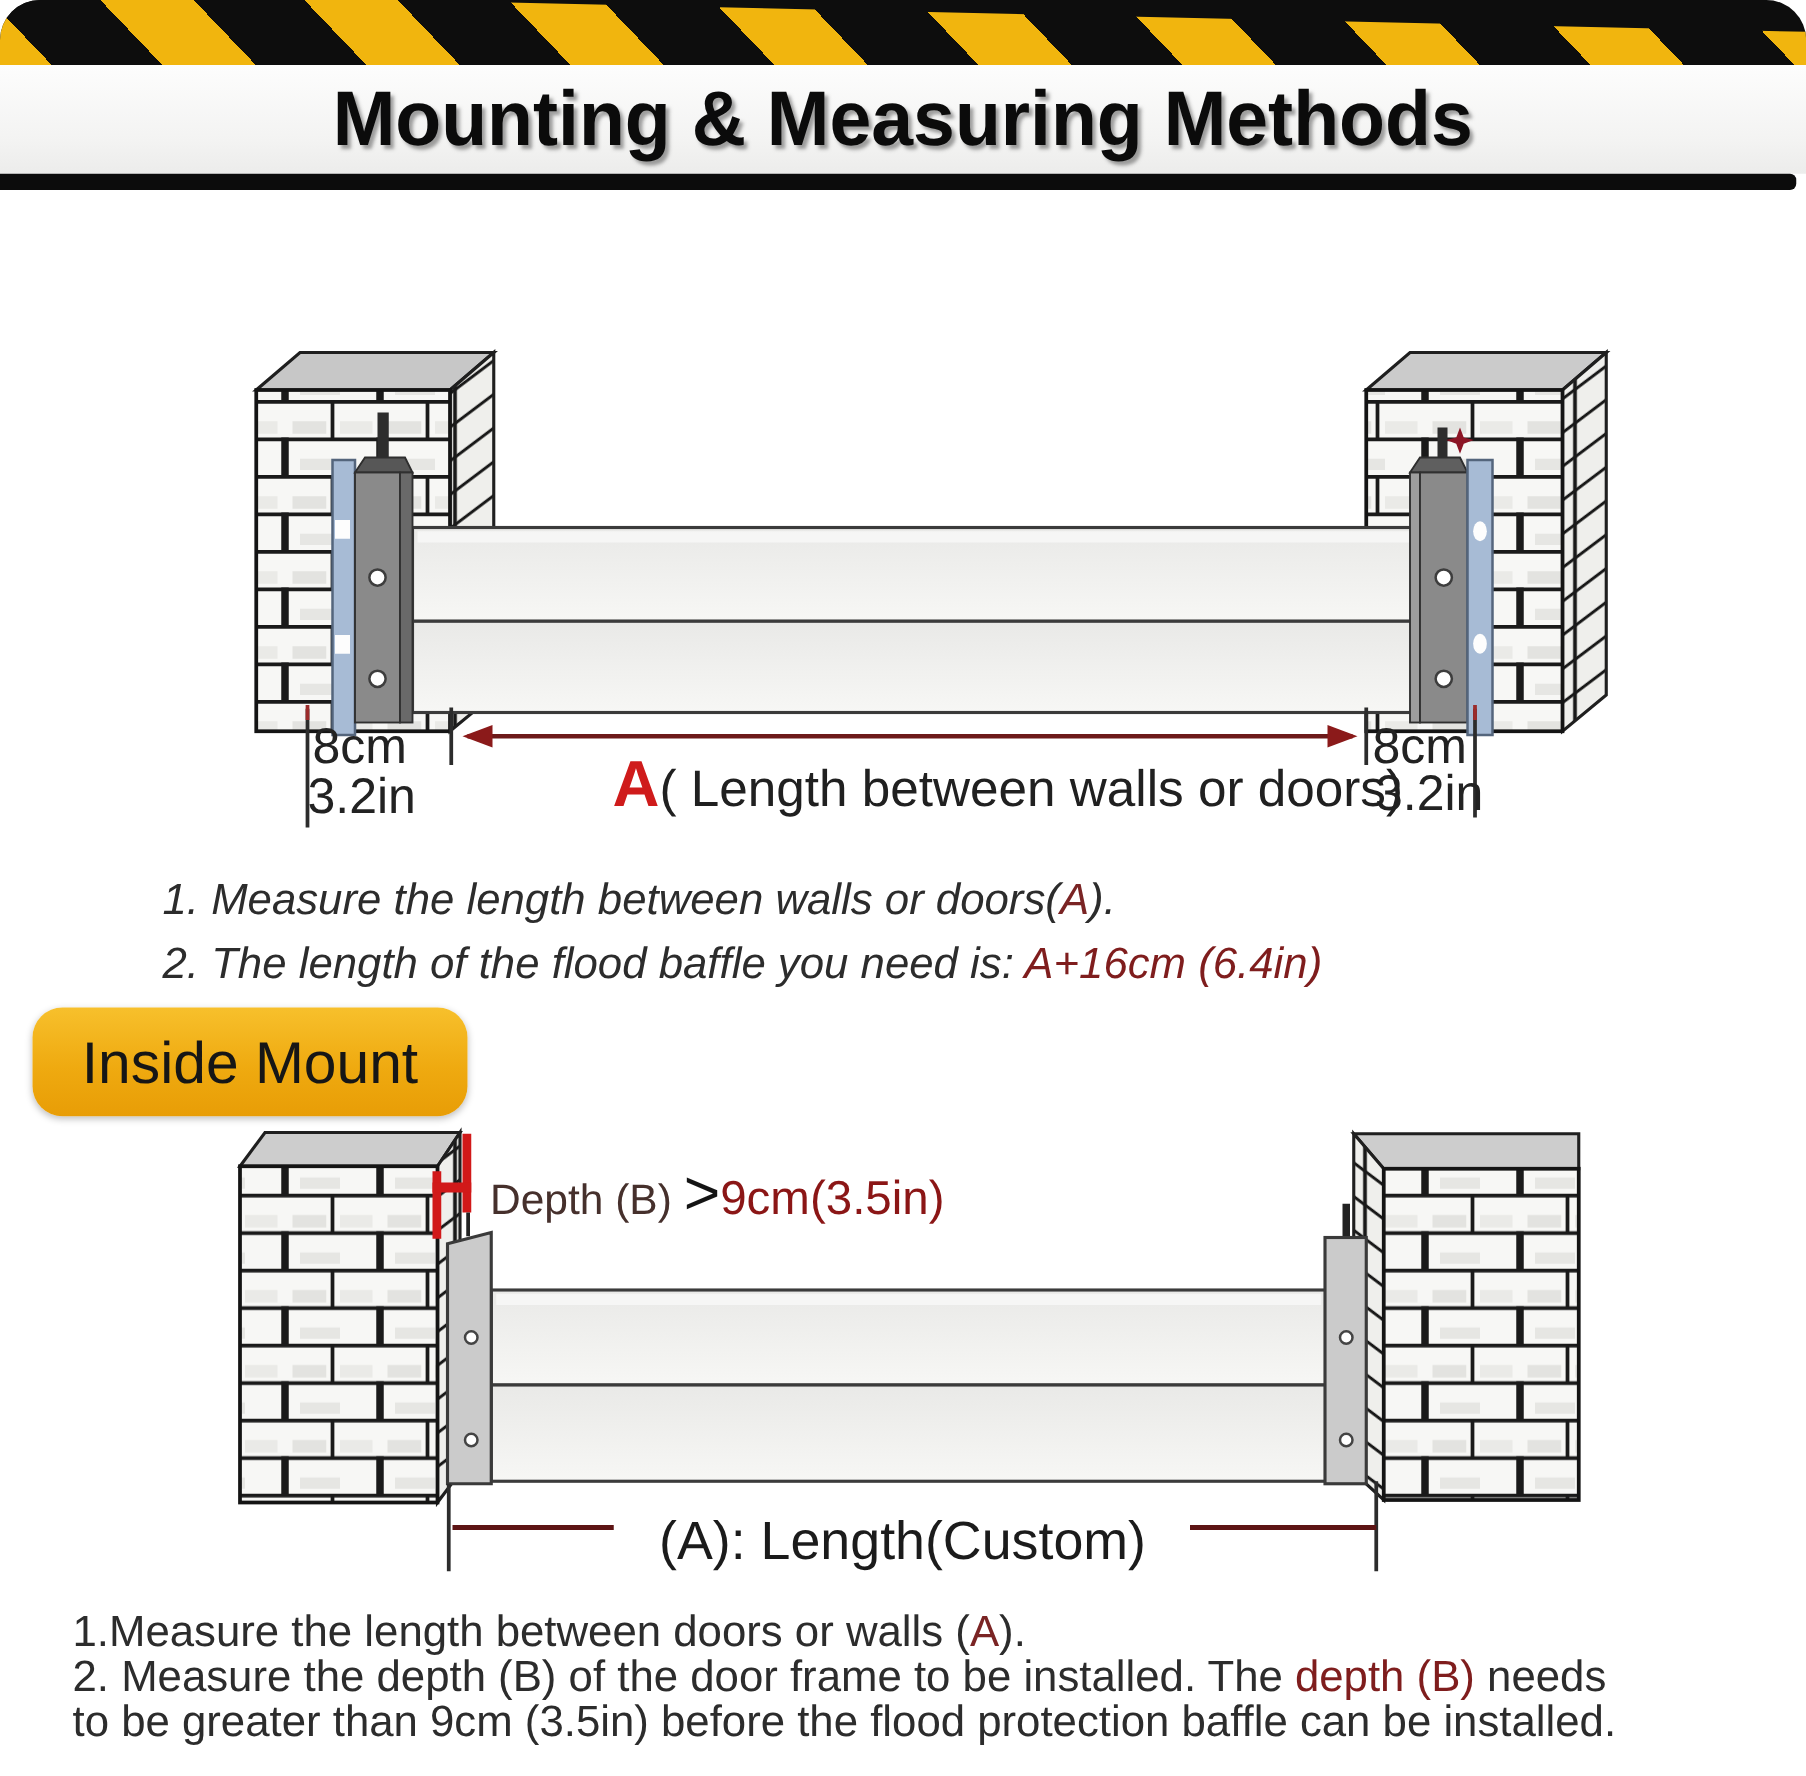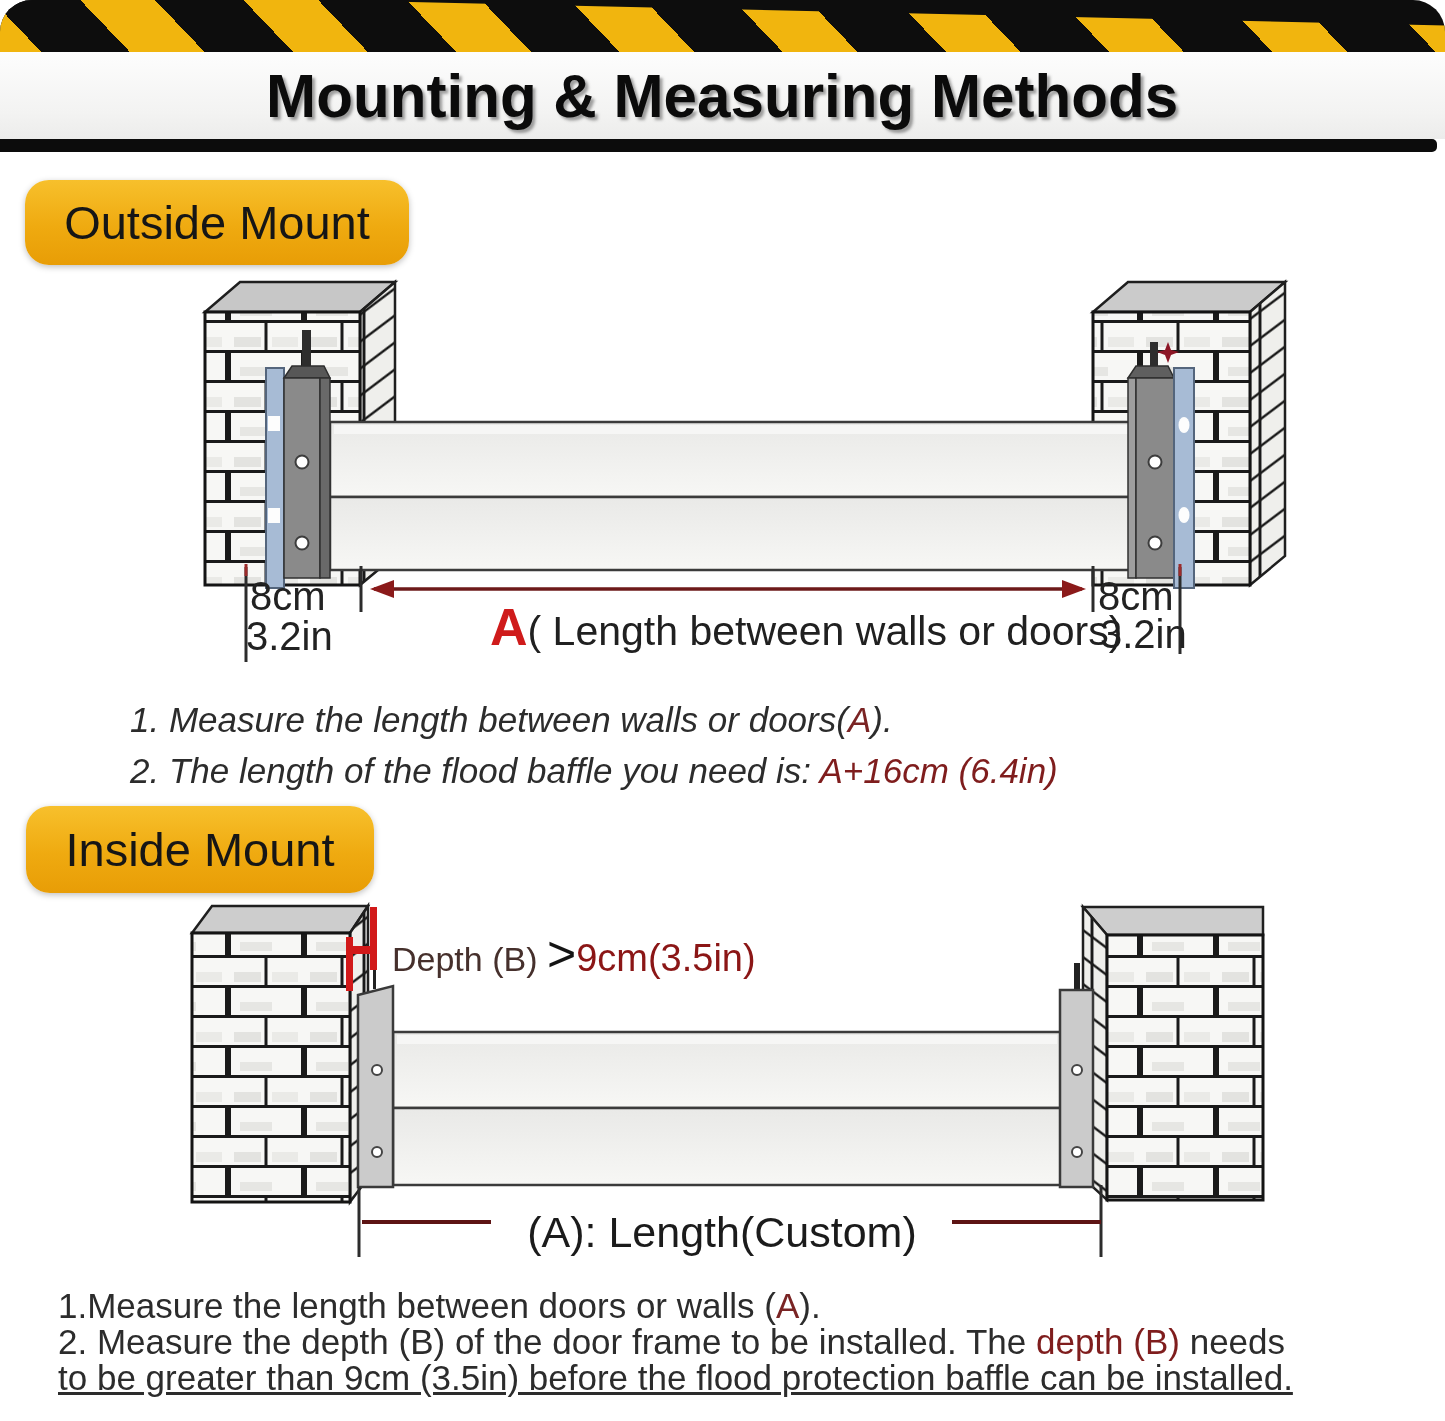--- a/index.html
+++ b/index.html
@@ -34,40 +34,37 @@
   svg text{font-family:"Liberation Sans","DejaVu Sans",sans-serif;}
 
   
   .steps{position:absolute;font-size:35px;color:#2c2c2c;}
   .steps p{margin:0;}
   .steps-outside{left:130px;top:694px;font-style:italic;}
   .steps-outside p{line-height:51px;}
   .steps-inside{left:58px;top:1288px;line-height:36px;}
   .s2line1{margin-left:37px;}
   .s2line2{margin-left:52px;margin-top:17px;}
-  .s2line3{margin-left:0px;text-decoration:underline;}
+  .s2line3{margin-left:0px;}
   .red{color:#7f1d1d;}
   .letter-red{color:#7a2424;}
 </style>
 </head>
 <body>
 
 <div class="page">
 
   <div class="hazard-wrap">
     <div class="hazard-stripes"></div>
   </div>
   <div class="title-band">
     <h1>Mounting &amp; Measuring Methods</h1>
   </div>
   <div class="title-bar"></div>
 
-  <div class="badge badge-outside">
-    <span>Outside Mount</span>
-  </div>
 
   <svg class="diag diag1" width="1445" height="430" viewBox="0 0 1445 430">
     <defs>
       <pattern id="bk1" width="76" height="60" patternUnits="userSpaceOnUse">
         <rect width="76" height="60" fill="#f7f7f5"></rect>
         <rect x="6" y="17" width="27" height="10" fill="#e3e3e0"></rect>
         <rect x="44" y="17" width="26" height="10" fill="#eaeae7"></rect>
         <rect x="12" y="47" width="32" height="9" fill="#e6e6e3"></rect>
         <g stroke="#1a1a1a" stroke-width="3">
           <line x1="0" y1="1.5" x2="76" y2="1.5"></line>

